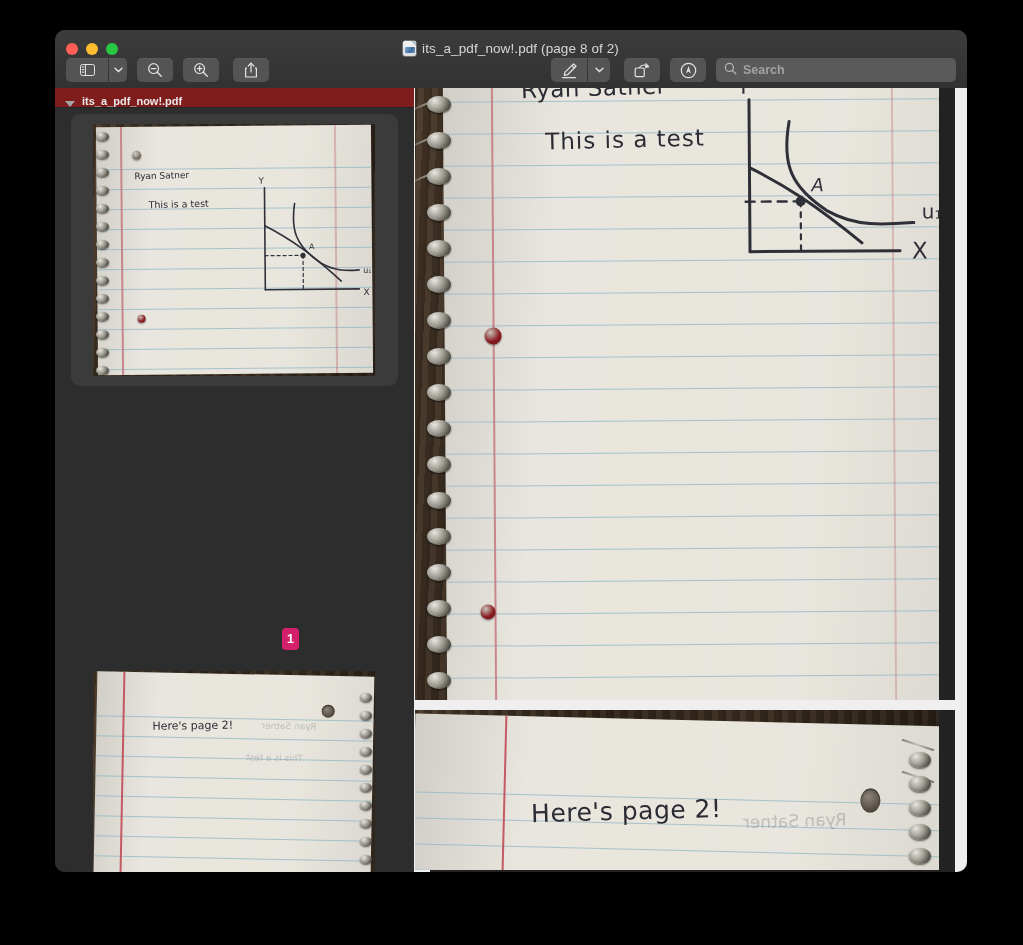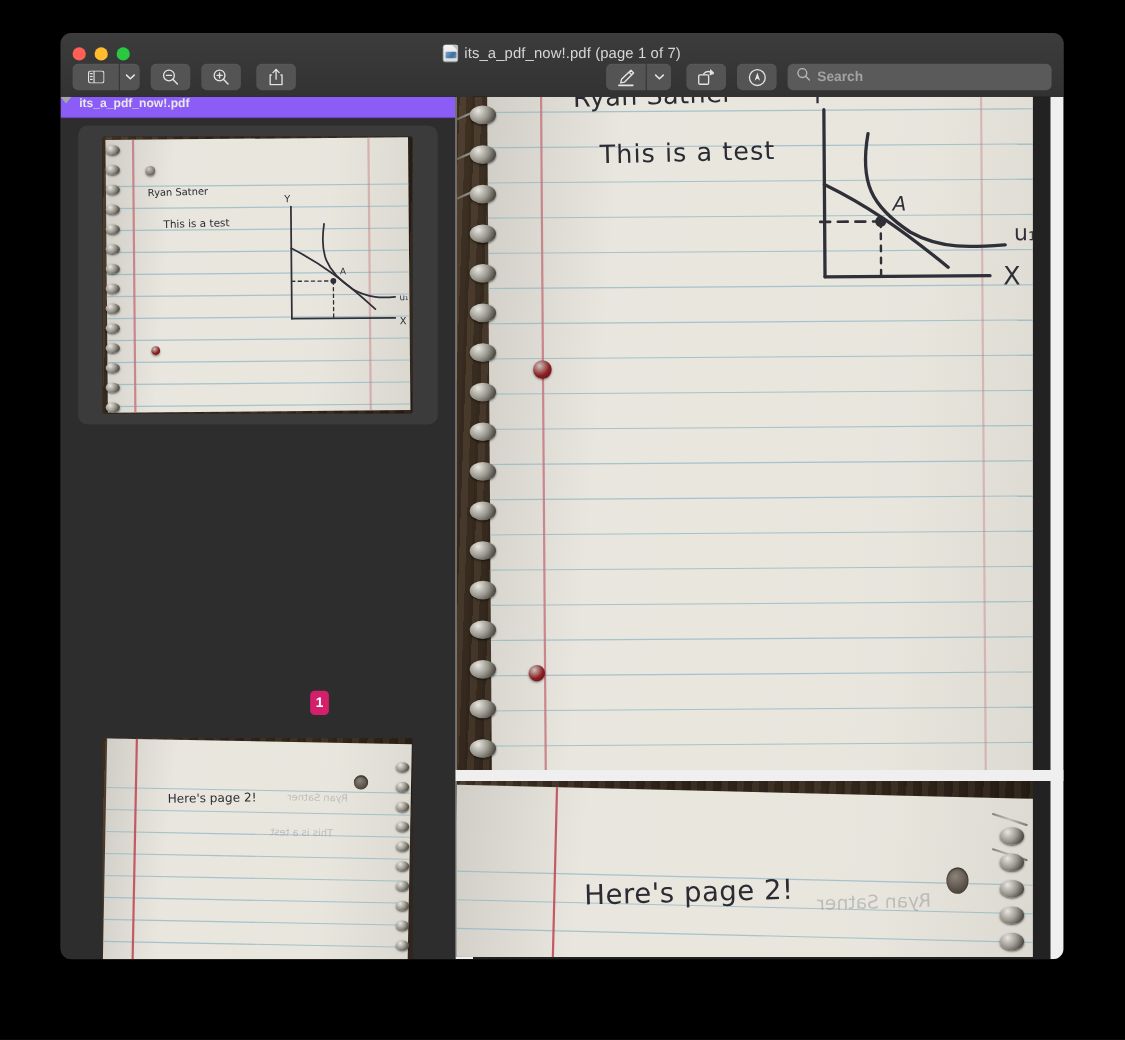--- a/index.html
+++ b/index.html
@@ -33,21 +33,21 @@
   #markup-btn{width:36px;border-top-right-radius:0;border-bottom-right-radius:0;}
   #markup-chev{width:22px;border-top-left-radius:0;border-bottom-left-radius:0;margin-left:1px;}
   #search-box{width:240px;height:24px;background:#5a5a5a;border-radius:5px;display:flex;align-items:center;padding:0 8px;box-sizing:border-box;gap:6px;}
   #search-ph{color:#a2a2a2;font-size:12.5px;}
 
   
   #content{position:absolute;top:58px;left:0;right:0;bottom:0;background:#2d2d2d;}
 
   
   #sidebar{position:absolute;left:0;top:0;width:359px;bottom:0;background:#2d2d2d;overflow:hidden;}
-  #sb-header{height:19px;background:#8b5cf6;border-bottom:1px solid #242424;display:flex;align-items:flex-start;gap:7px;}
+  #sb-header{height:19px;background:#7f1d1d;border-bottom:1px solid #242424;display:flex;align-items:flex-end;gap:7px;padding-left:10px;}
   #sb-tri{width:0;height:0;border-left:5px solid transparent;border-right:5px solid transparent;border-top:6px solid #a5a5a5;}
   #sb-name{color:#e8e8e8;font-size:11px;font-weight:bold;}
   #sb-scroll{position:absolute;top:20px;left:0;right:0;bottom:0;}
   #thumb1-sel{position:absolute;left:16px;top:6px;width:327px;height:272px;background:#3b3b3b;border-radius:9px;}
   .page-badge{position:absolute;width:17px;height:22px;background:#d4206a;border-radius:4px;color:#fff;font-size:12.5px;font-weight:bold;display:flex;align-items:center;justify-content:center;}
 
   
   #mainview{position:absolute;left:359px;top:0;right:0;bottom:0;background:#222;overflow:hidden;}
   #main-gutter{position:absolute;left:0;top:0;width:16px;bottom:0;background:#efefef;}
   #main-rgutter{position:absolute;right:0;top:0;width:12px;bottom:0;background:#efefef;}
@@ -84,21 +84,21 @@
   <div id="titlebar">
 
     <div class="lights">
       <div class="light l-close"></div>
       <div class="light l-min"></div>
       <div class="light l-max"></div>
     </div>
 
     <div id="title-wrap">
       <div id="doc-icon"></div>
-      <span id="title-text">its_a_pdf_now!.pdf (page 1 of 7)</span>
+      <span id="title-text">its_a_pdf_now!.pdf (page 8 of 2)</span>
     </div>
 
     <div id="toolbar">
 
       <div class="tb" id="tb-left">
         <div style="display:flex">
           <div class="tbtn" id="sidebar-btn">
             <span>
               <svg width="15" height="12" viewBox="0 0 15 12">
                 <rect x="0.5" y="0.5" width="14" height="11" rx="2" fill="none" stroke="#e4e4e4" stroke-width="1"></rect>

